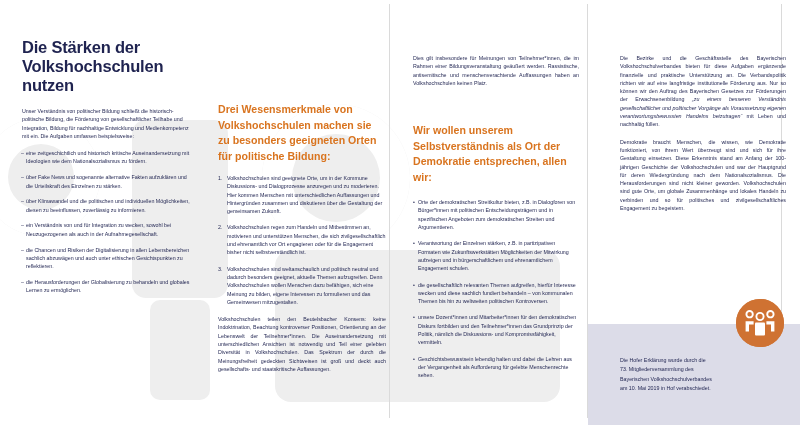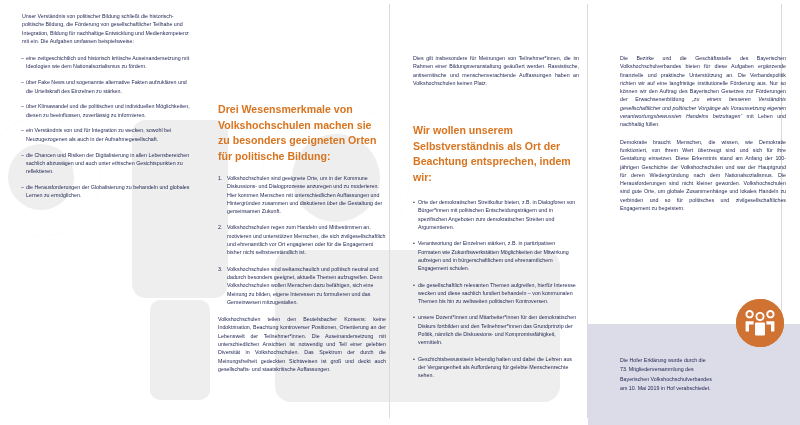--- a/index.html
+++ b/index.html
@@ -99,20 +99,21 @@
   <div class="wm wm-2"></div>
   <div class="wm wm-3"></div>
   <div class="wm wm-4"></div>
   <div class="wm wm-5"></div>
 
   <div class="rule rule-a"></div>
   <div class="rule rule-b"></div>
   <div class="rule rule-c"></div>
 
   <div class="col c1">
+    <h1>Die Stärken der Volkshochschulen nutzen</h1>
     <p class="body-start"><span>Unser Verständnis von politischer Bildung schließt die historisch-politische Bildung, die Förderung von gesellschaftlicher Teilhabe und Integration, Bildung für nachhaltige Entwicklung und Medienkompetenz mit ein. Die Aufgaben umfassen beispielsweise:</span></p>
     <ul class="bullets">
       <li>eine zeitgeschichtlich und historisch kritische Auseinandersetzung mit Ideologien wie dem Nationalsozialismus zu fördern.</li>
       <li>über Fake News und sogenannte alternative Fakten aufzuklären und die Urteilskraft des Einzelnen zu stärken.</li>
       <li>über Klimawandel und die politischen und individuellen Möglichkeiten, diesen zu beeinflussen, zuverlässig zu informieren.</li>
       <li>ein Verständnis von und für Integration zu wecken, sowohl bei Neuzugezogenen als auch in der Aufnahmegesellschaft.</li>
       <li>die Chancen und Risiken der Digitalisierung in allen Lebensbereichen sachlich abzuwägen und auch unter ethischen Gesichtspunkten zu reflektieren.</li>
       <li>die Herausforderungen der Globalisierung zu behandeln und globales Lernen zu ermöglichen.</li>
     </ul>
   </div>
@@ -122,21 +123,21 @@
     <ol class="numlist">
       <li><span class="num">1.</span><span>Volkshochschulen sind geeignete Orte, um in der Kommune Diskussions- und Dialogprozesse anzuregen und zu moderieren. Hier kommen Menschen mit unterschiedlichen Auffassungen und Hintergründen zusammen und diskutieren über die Gestaltung der gemeinsamen Zukunft.</span></li>
       <li><span class="num">2.</span><span>Volkshochschulen regen zum Handeln und Mitbestimmen an, motivieren und unterstützen Menschen, die sich zivilgesellschaftlich und ehrenamtlich vor Ort engagieren oder für die Engagement bisher nicht selbstverständlich ist.</span></li>
       <li><span class="num">3.</span><span>Volkshochschulen sind weltanschaulich und politisch neutral und dadurch besonders geeignet, aktuelle Themen aufzugreifen. Denn Volkshochschulen wollen Menschen dazu befähigen, sich eine Meinung zu bilden, eigene Interessen zu formulieren und das Gemeinwesen mitzugestalten.</span></li>
     </ol>
     <p class="just" style="margin-top:9px">Volkshochschulen teilen den Beutelsbacher Konsens: keine Indoktrination, Beachtung kontroverser Positionen, Orientierung an der Lebenswelt der Teilnehmer*innen. Die Auseinandersetzung mit unterschiedlichen Ansichten ist notwendig und Teil einer gelebten Diversität in Volkshochschulen. Das Spektrum der durch die Meinungsfreiheit gedeckten Sichtweisen ist groß und deckt auch gesellschafts- und staatskritische Auffassungen.</p>
   </div>
 
   <div class="col c3">
     <p class="just" style="padding-top:54px">Dies gilt insbesondere für Meinungen von Teilnehmer*innen, die im Rahmen einer Bildungsveranstaltung geäußert werden. Rassistische, antisemitische und menschenverachtende Auffassungen haben an Volkshochschulen keinen Platz.</p>
-    <div class="orange-head mid">Wir wollen unserem Selbstverständnis als Ort der Beachtung entsprechen, indem wir:</div>
+    <div class="orange-head mid">Wir wollen unserem Selbstverständnis als Ort der Demokratie entsprechen, allen wir:</div>
     <ul class="dots">
       <li>Orte der demokratischen Streitkultur bieten, z.B. in Dialogforen von Bürger*innen mit politischen Entscheidungsträgern und in spezifischen Angeboten zum demokratischen Streiten und Argumentieren.</li>
       <li>Verantwortung der Einzelnen stärken, z.B. in partizipativen Formaten wie Zukunftswerkstätten Möglichkeiten der Mitwirkung aufzeigen und in bürgerschaftlichem und ehrenamtlichem Engagement schulen.</li>
       <li>die gesellschaftlich relevanten Themen aufgreifen, hierfür Interesse wecken und diese sachlich fundiert behandeln – von kommunalen Themen bis hin zu weltweiten politischen Kontroversen.</li>
       <li>unsere Dozent*innen und Mitarbeiter*innen für den demokratischen Diskurs fortbilden und den Teilnehmer*innen das Grundprinzip der Politik, nämlich die Diskussions- und Kompromissfähigkeit, vermitteln.</li>
       <li>Geschichtsbewusstsein lebendig halten und dabei die Lehren aus der Vergangenheit als Aufforderung für gelebte Menschenrechte sehen.</li>
     </ul>
   </div>
 
   <div class="col c4">

